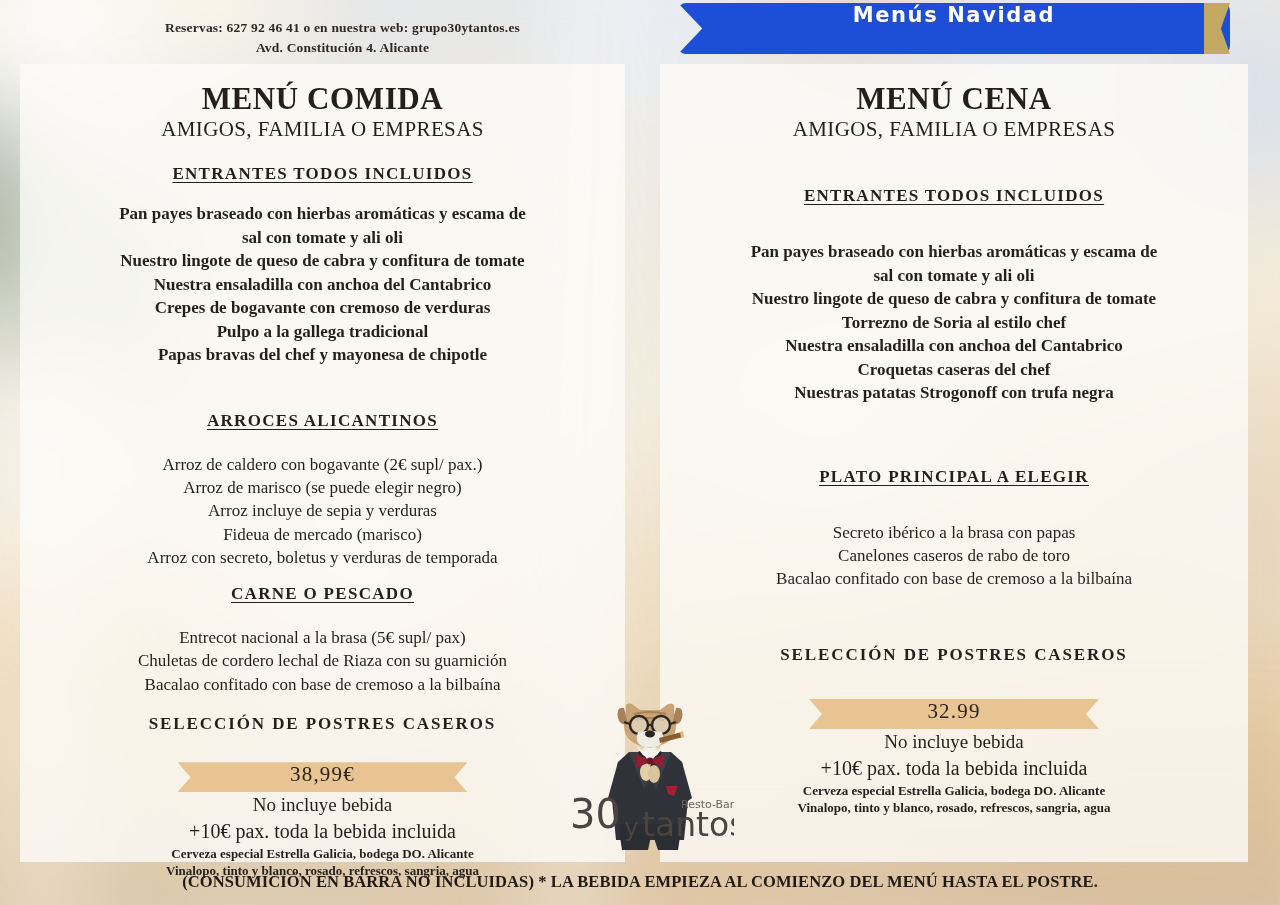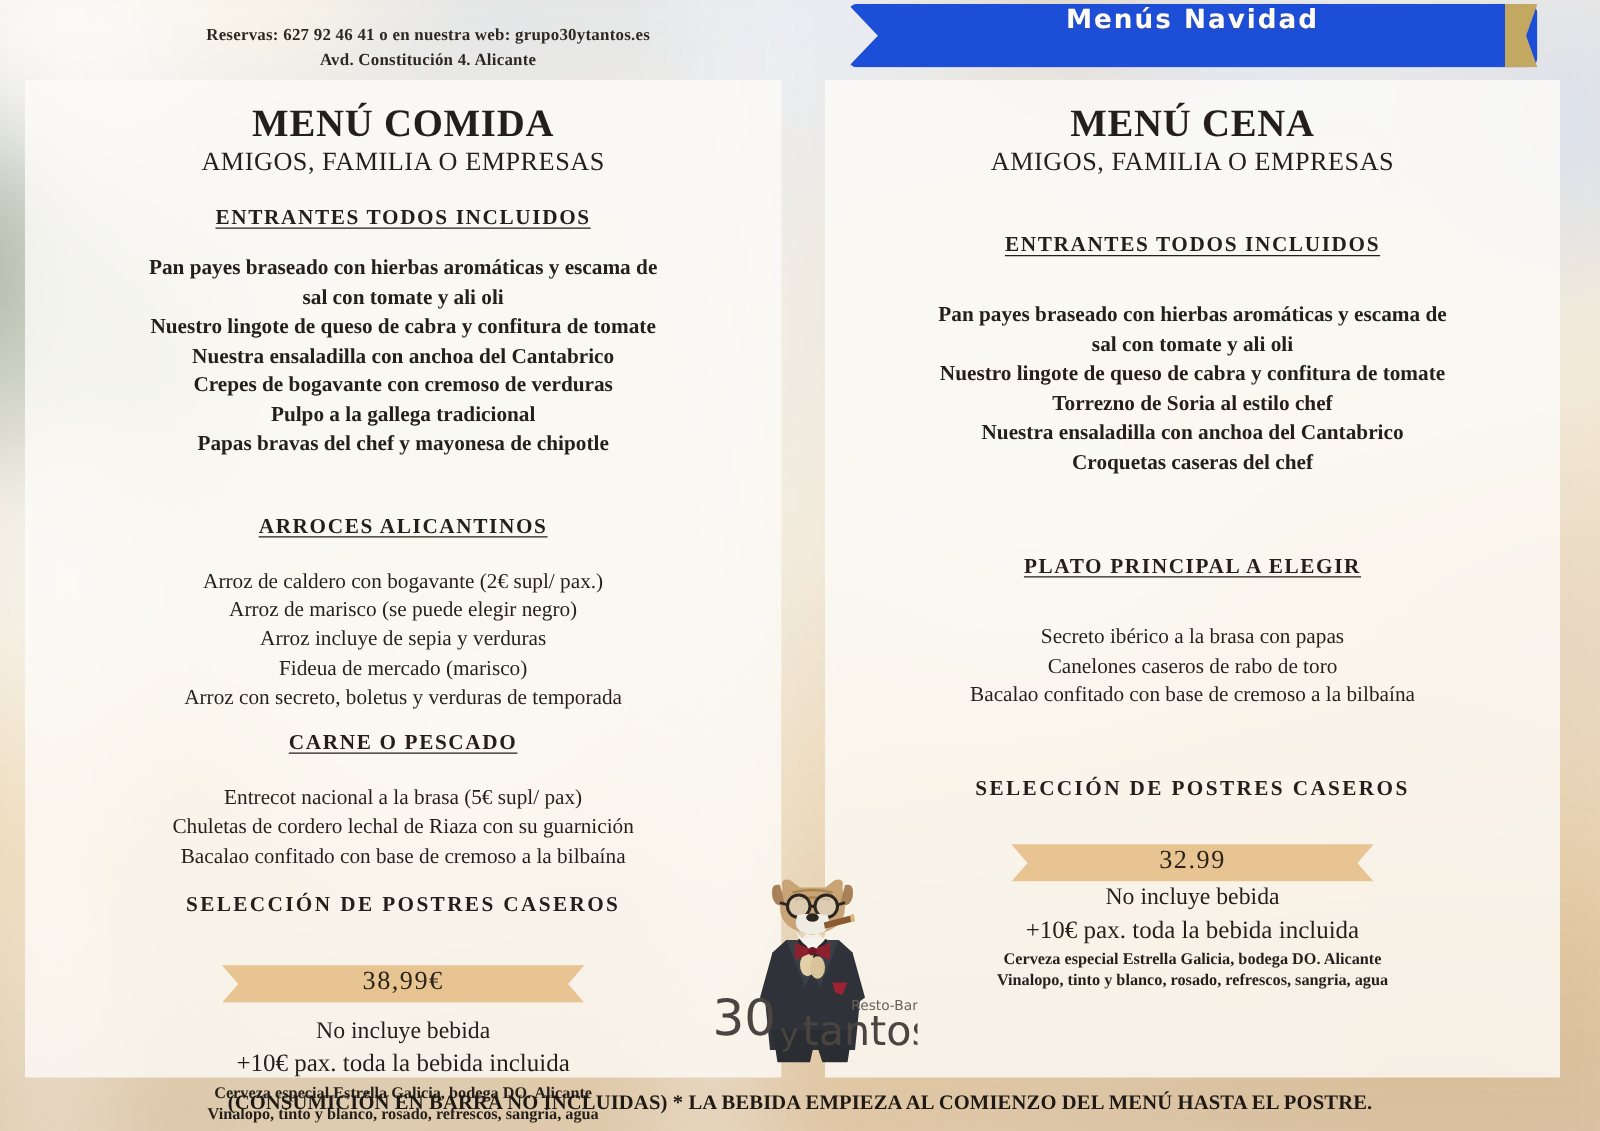--- a/index.html
+++ b/index.html
@@ -176,21 +176,21 @@
     background: #e8c492;
     display: flex;
     align-items: flex-start;
     justify-content: center;
     color: #2b231a;
     font-size: 21px;
     letter-spacing: 1.2px;
     -webkit-clip-path: polygon(0 0, 100% 0, 95.5% 50%, 100% 100%, 0 100%, 4.5% 50%);
     clip-path: polygon(0 0, 100% 0, 95.5% 50%, 100% 100%, 0 100%, 4.5% 50%);
   }
-  #price-ribbon-left  { width: 290px; margin: 10px auto; }
+  #price-ribbon-left  { width: 290px; margin: 0 auto; }
   #price-ribbon-right { width: 290px; margin: 0 auto; }
 
   .price-note-1 { font-size: 19px; line-height: 1.35; color: #241f1a; }
   .price-note-2 { font-size: 20px; line-height: 1.35; color: #241f1a; }
   .price-fine   { font-size: 13px; font-weight: bold; line-height: 1.32; color: #241f1a; }
 
   
   #logo {
     position: absolute;
     left: 566px; top: 700px; width: 168px; height: 150px;
@@ -289,20 +289,21 @@
   <div class="sp-44"></div>
   <div class="section-head">ENTRANTES TODOS INCLUIDOS</div>
   <div class="sp-34"></div>
 
   <div class="dish">Pan payes braseado con hierbas aromáticas y escama de</div>
   <div class="dish">sal con tomate y ali oli</div>
   <div class="dish">Nuestro lingote de queso de cabra y confitura de tomate</div>
   <div class="dish">Torrezno de Soria al estilo chef</div>
   <div class="dish">Nuestra ensaladilla con anchoa del Cantabrico</div>
   <div class="dish">Croquetas caseras del chef</div>
+  <div class="dish">Nuestras patatas Strogonoff con trufa negra</div>
 
   <div class="sp-44"></div>
   <div class="sp-18"></div>
   <div class="section-head">PLATO PRINCIPAL A ELEGIR</div>
   <div class="sp-34"></div>
 
   <div class="dish light">Secreto ibérico a la brasa con papas</div>
   <div class="dish light">Canelones caseros de rabo de toro</div>
   <div class="dish light">Bacalao confitado con base de cremoso a la bilbaína</div>
 

